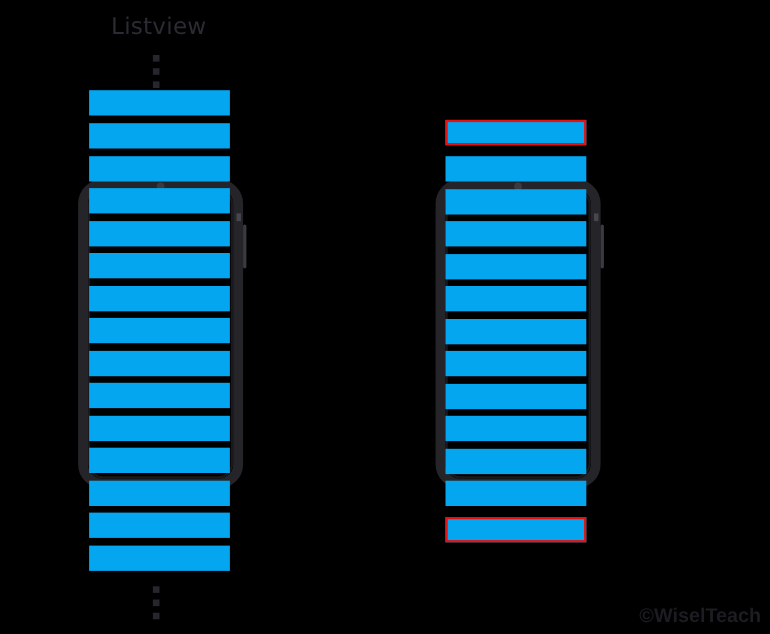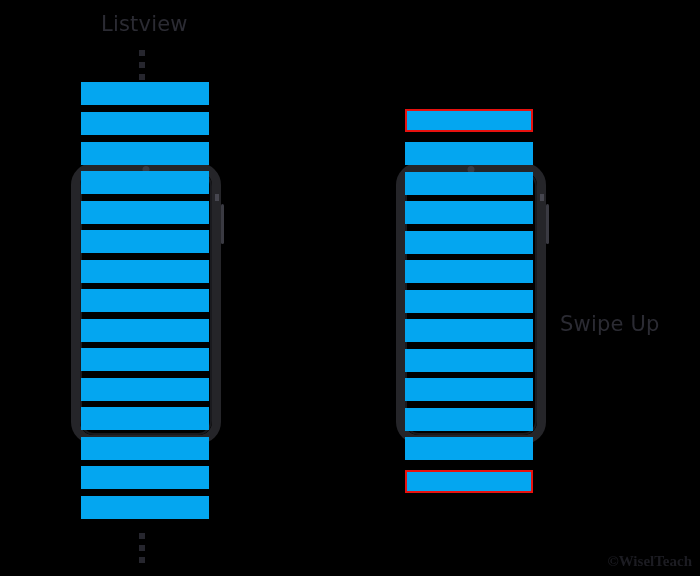--- a/index.html
+++ b/index.html
@@ -29,22 +29,22 @@
   }
   #listview-title  { left: 101px; top: 12px; }
   #recycler-title  { left: 405px; top: 60px; }
   #swipe-label     { left: 560px; top: 312px; }
 
   .watermark {
     position: absolute;
     right: 8px;
     bottom: 6px;
     color: #1c1c22;
-    font-family: Liberation Serif, serif;
-    font-size: 15px;
+    font-family: Liberation Sans, sans-serif;
+    font-size: 18px;
     font-weight: 700;
     white-space: nowrap;
     user-select: none;
   }
 
   
   .ellipsis {
     position: absolute;
     width: 6px;
   }
@@ -223,17 +223,16 @@
       <div class="row" style="top: 151px; height: 23px;"></div>
       <div class="row" style="top: 181px; height: 23px;"></div>
       <div class="row" style="top: 210px; height: 23px;"></div>
       <div class="row" style="top: 240px; height: 23px;"></div>
       <div class="row" style="top: 269px; height: 23px;"></div>
       <div class="row" style="top: 299px; height: 23px;"></div>
       <div class="row" style="top: 328px; height: 23px;"></div>
       <div class="row highlight" style="top: 361px; height: 23px;"></div>
     </div>
 
-  <div class="title" id="swipe-label">Swipe Up</div>
 
   <div class="watermark">©WiselTeach</div>
 
 </div>
 
 </body></html>

